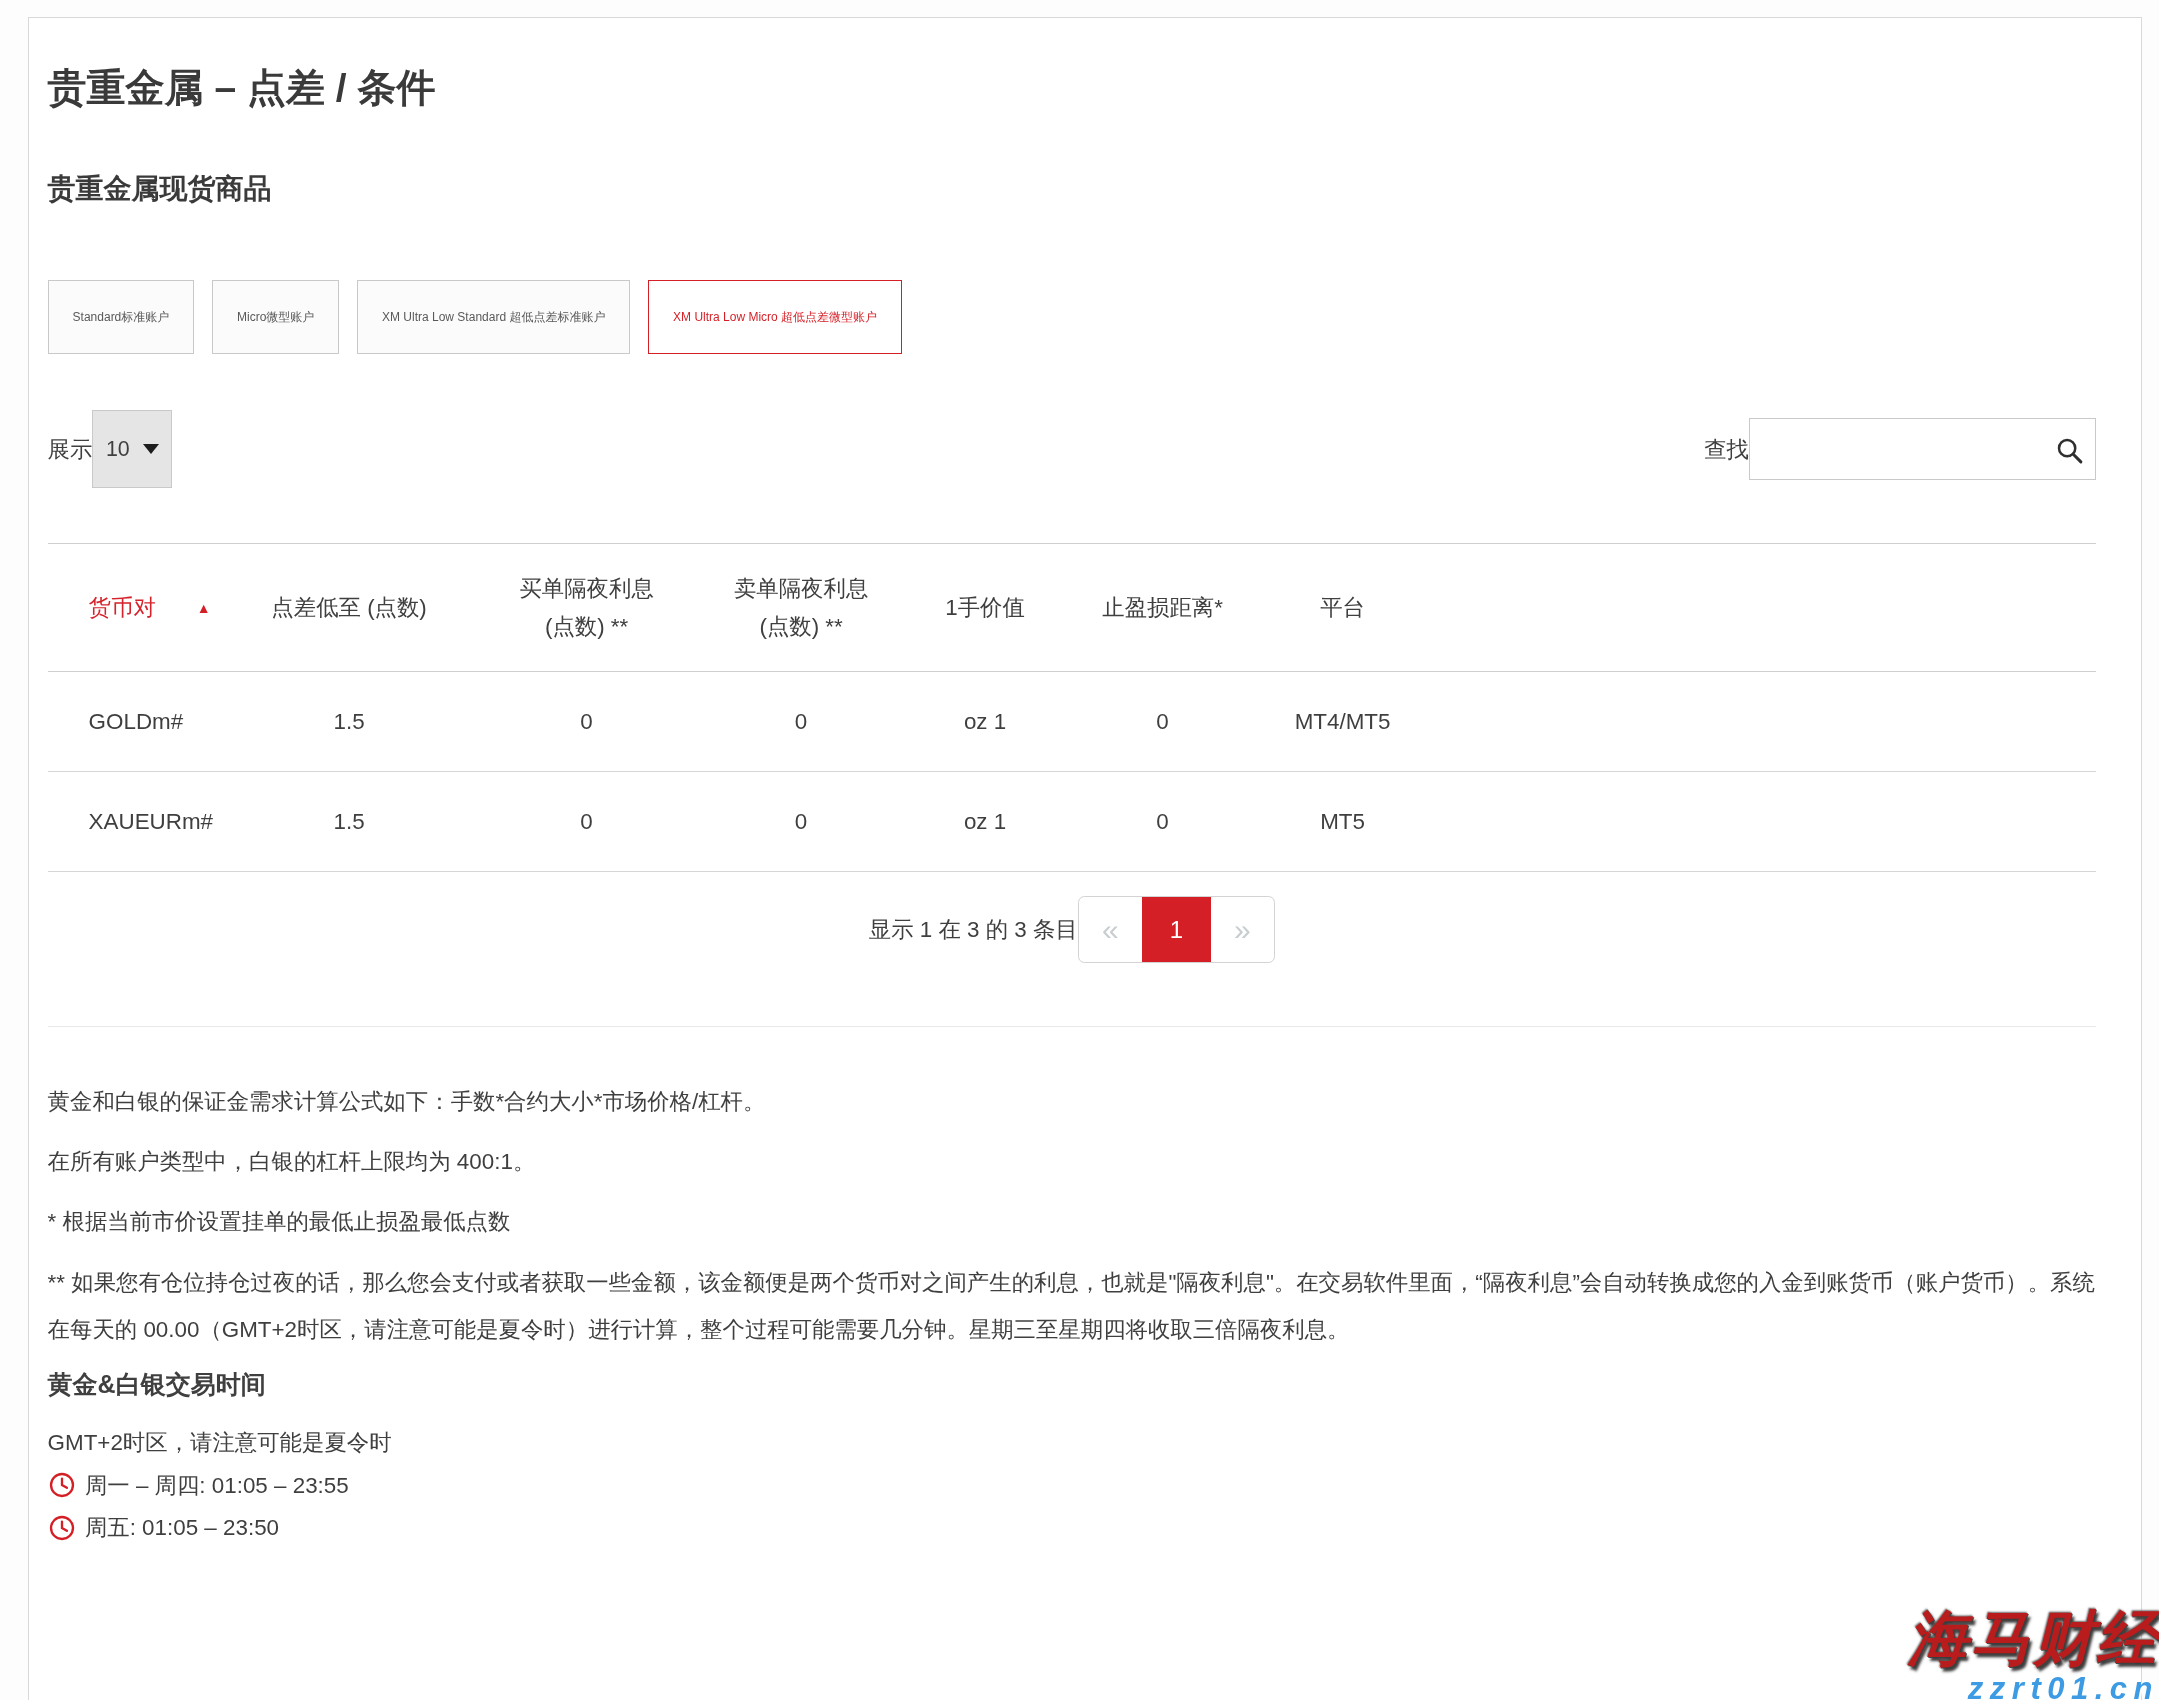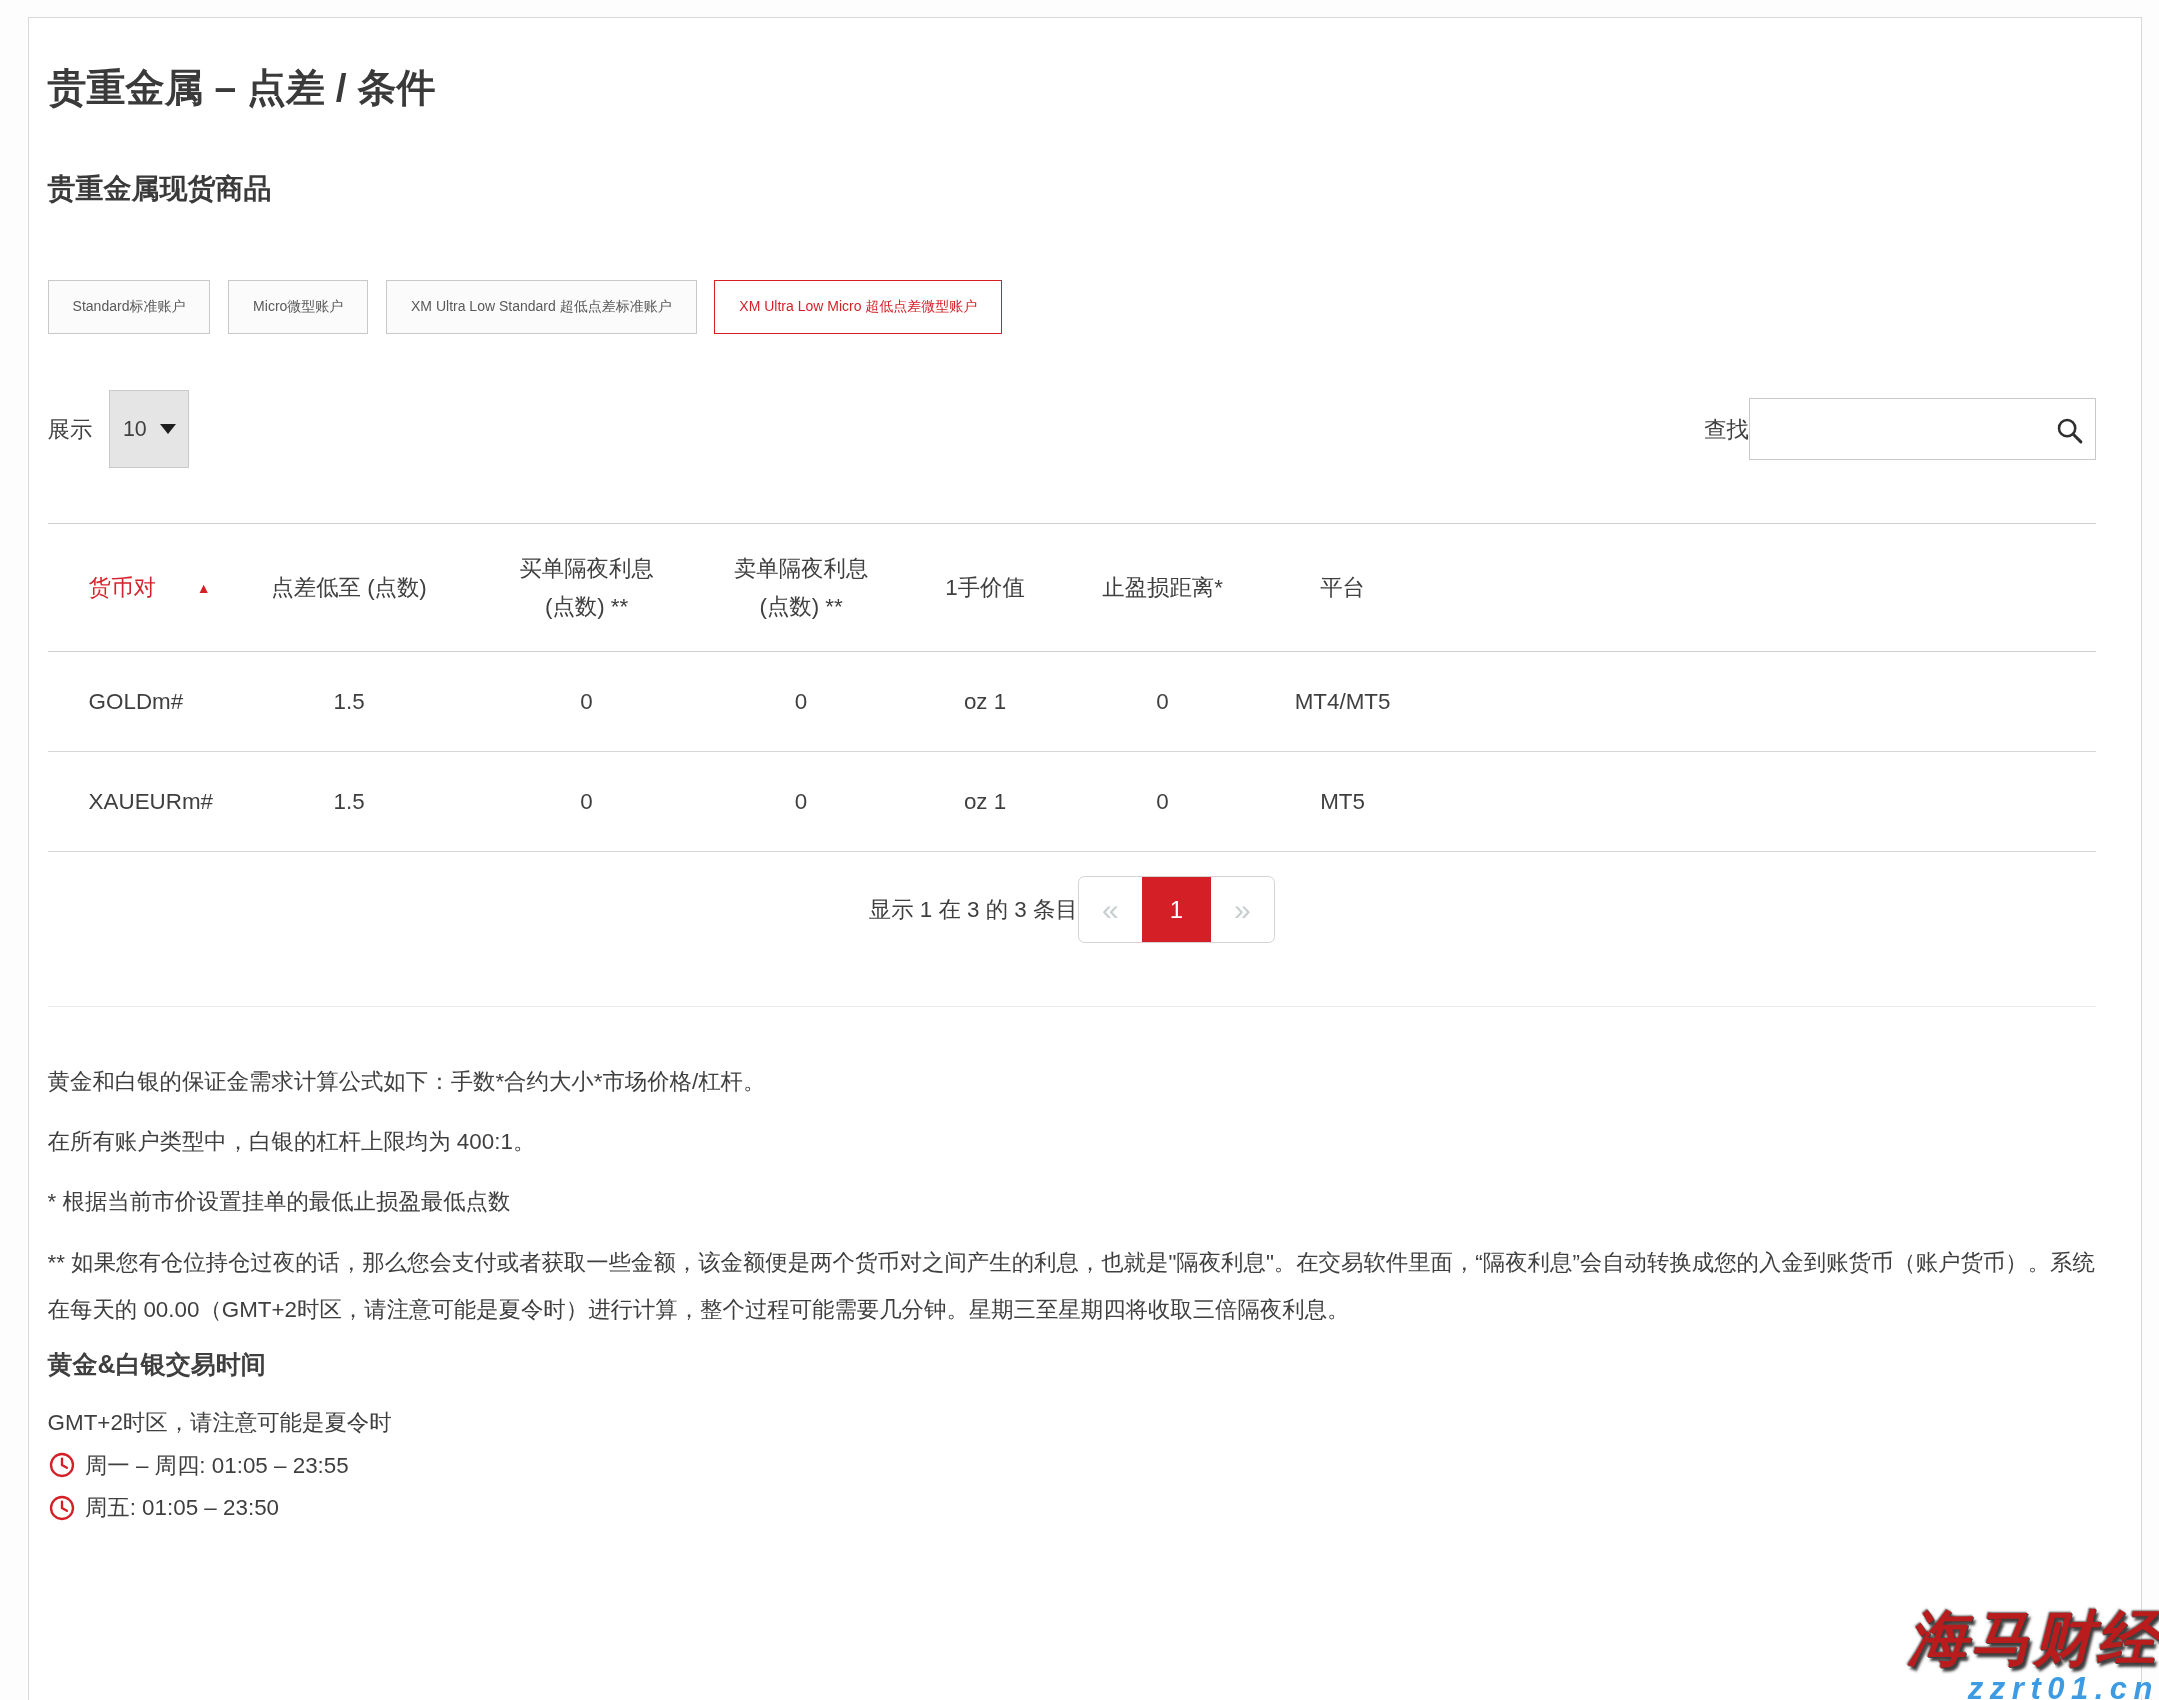--- a/index.html
+++ b/index.html
@@ -22,34 +22,34 @@
   .page-title {
     font-size: 39px; font-weight: bold; color: #3a3a3a;
     margin: 13px 0 0 0; line-height: 1.2;
   }
   .page-subtitle {
     font-size: 28px; font-weight: bold; color: #3a3a3a;
     margin: 60px 0 0 0; line-height: 1.2;
   }
   .tabs { margin-top: 75px; display: flex; gap: 17.7px; }
   .tab {
-    height: 54px; padding: 12px 24px;
+    height: 74px; padding: 12px 24px;
     background: #fbfbfb; border: 0.9px solid #c9c9c9;
-    color: #595959; font-size: 14px;
+    color: #595959; font-size: 12px;
     display: flex; align-items: center; justify-content: center;
     cursor: pointer; white-space: nowrap;
   }
   .tab.active {
     background: #ffffff; border: 1.9px solid #d51f26; color: #d51f26;
   }
   .controls {
     margin-top: 56px; display: flex; align-items: center;
     justify-content: space-between;
   }
-  .show-group { display: flex; align-items: center; gap: 17px; font-size: 22.4px; }
+  .show-group { display: flex; align-items: center; font-size: 22.4px; }
   .page-size-select {
     width: 80px; height: 78px; border: 0.9px solid #c9c9c9; background: #e5e5e5;
     display: flex; align-items: center; justify-content: center; gap: 13px;
     font-size: 21.4px; cursor: pointer;
   }
   .caret-down {
     width: 0; height: 0; border-left: 8.4px solid transparent;
     border-right: 8.4px solid transparent; border-top: 10.3px solid #1d1d1d;
   }
   .search-group { display: flex; align-items: center; font-size: 22.4px; }

